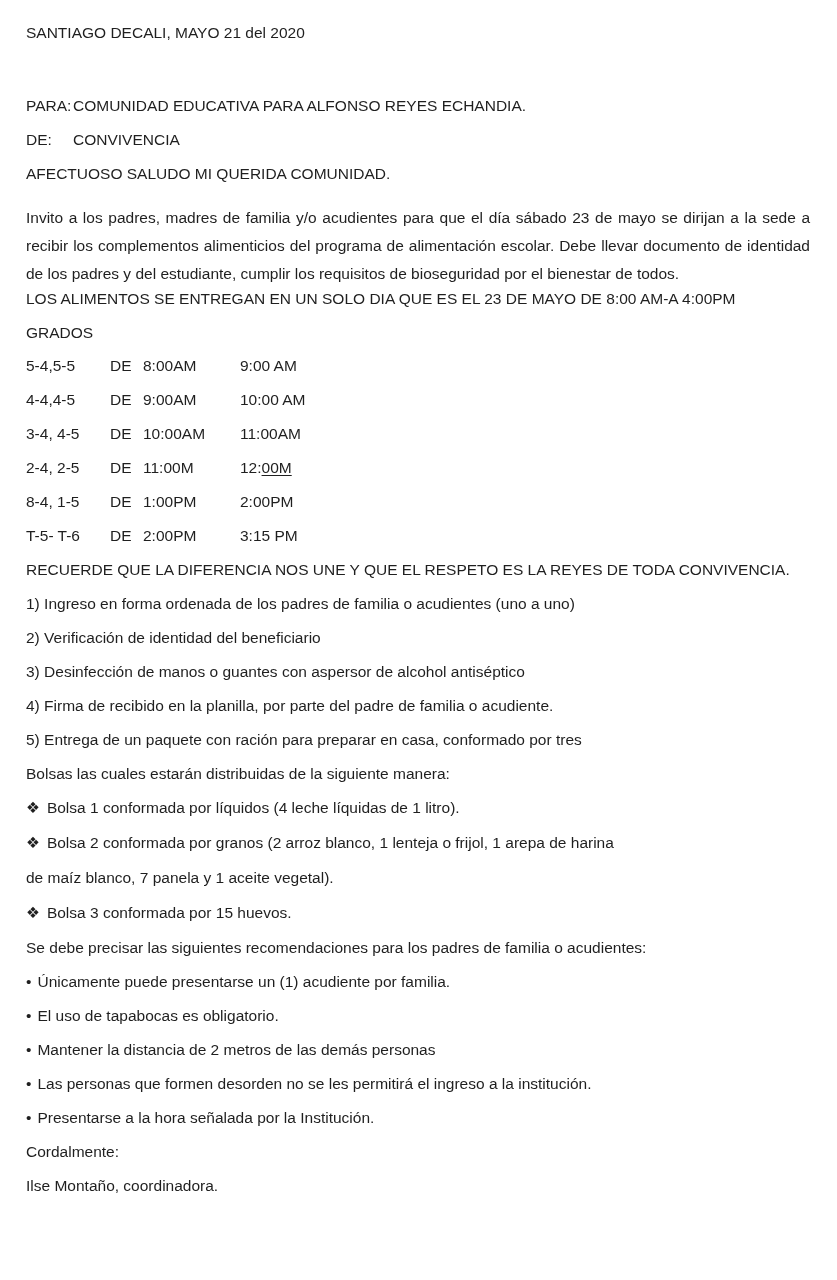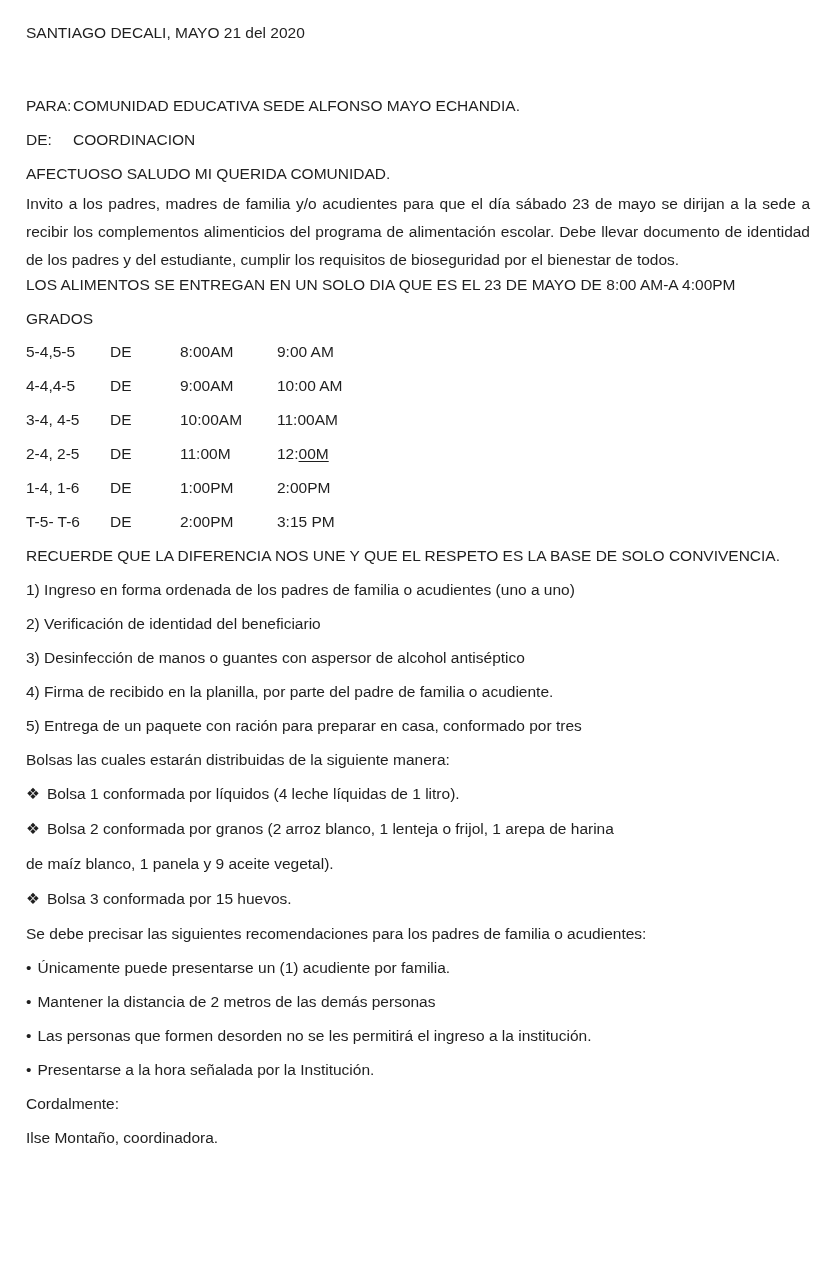--- a/index.html
+++ b/index.html
@@ -9,51 +9,51 @@
     height: 1280px;
     padding: 22px 27px 0 26px;
     font-family: "Liberation Sans", sans-serif;
     font-size: 15.5px;
     color: #1f1f1f;
     overflow: hidden;
   }
   .line { line-height: 21px; margin-bottom: 13px; }
   .date-line { margin-bottom: 52px; }
   .addr-line .addr-label { display: inline-block; min-width: 47px; }
-  .greeting { margin-bottom: 6px; }
+  .greeting { margin-bottom: 20px; }
   .intro {
     text-align: justify;
     line-height: 28px;
   }
   .notice { }
   .grados { margin-bottom: 12px; }
   .sched-row { display: flex; line-height: 21px; margin-bottom: 13px; }
   .col-grades { width: 84px; }
   .col-de { width: 33px; }
-  .col-start { width: 97px; margin-left: 37px; }
+  .col-start { width: 97px; }
   .col-end { }
   .u { text-decoration: underline; text-underline-offset: 2px; }
   .bag-line { line-height: 21px; margin-bottom: 14px; }
   .bullet-icon { display: inline-block; margin-right: 6px; }
   .bag-line .bullet-icon { margin-right: 7px; }
   .sig-block { line-height: 21px; }
 </style>
 </head>
 <body>
 
 <div>
 
   <div class="line date-line">SANTIAGO DECALI, MAYO 21 del 2020</div>
 
   <div class="line addr-line">
-    <span class="addr-label">PARA:</span><span>COMUNIDAD EDUCATIVA  SEDE ALFONSO MAYO ECHANDIA.</span>
+    <span class="addr-label">PARA:</span><span>COMUNIDAD EDUCATIVA  PARA ALFONSO REYES ECHANDIA.</span>
   </div>
 
   <div class="line addr-line">
-    <span class="addr-label">DE:</span><span>COORDINACION</span>
+    <span class="addr-label">DE:</span><span>CONVIVENCIA</span>
   </div>
 
   <div class="line greeting">AFECTUOSO SALUDO MI QUERIDA COMUNIDAD.</div>
 
   <div class="intro">Invito a los padres, madres de familia y/o acudientes para que el día sábado 23 de mayo se dirijan a la sede a recibir los complementos alimenticios del programa de alimentación escolar. Debe llevar documento de identidad de los padres y del estudiante, cumplir los requisitos de bioseguridad por el bienestar de todos.</div>
 
   <div class="line notice">LOS ALIMENTOS SE ENTREGAN EN UN SOLO DIA QUE ES EL 23 DE MAYO DE 8:00 AM-A 4:00PM</div>
 
   <div class="line grados">GRADOS</div>
 
@@ -76,65 +76,68 @@
       <span class="col-start">10:00AM</span>
       <span class="col-end"><span>11:00AM</span><span class="u"></span></span>
     </div>
     <div class="sched-row">
       <span class="col-grades">2-4, 2-5</span>
       <span class="col-de">DE</span>
       <span class="col-start">11:00M</span>
       <span class="col-end"><span>12:</span><span class="u">00M</span></span>
     </div>
     <div class="sched-row">
-      <span class="col-grades">1-4, 1-6</span>
+      <span class="col-grades">8-4, 1-5</span>
       <span class="col-de">DE</span>
       <span class="col-start">1:00PM</span>
       <span class="col-end"><span>2:00PM</span><span class="u"></span></span>
     </div>
     <div class="sched-row">
       <span class="col-grades">T-5- T-6</span>
       <span class="col-de">DE</span>
       <span class="col-start">2:00PM</span>
       <span class="col-end"><span>3:15 PM</span><span class="u"></span></span>
     </div>
   </div>
 
-  <div class="line">RECUERDE QUE LA DIFERENCIA NOS UNE Y QUE EL RESPETO ES LA BASE DE SOLO CONVIVENCIA.</div>
+  <div class="line">RECUERDE QUE LA DIFERENCIA NOS UNE Y QUE EL RESPETO ES LA REYES DE TODA CONVIVENCIA.</div>
 
   <div>
     <div class="line">1) Ingreso en forma ordenada de los padres de familia o acudientes (uno a uno)</div>
     <div class="line">2) Verificación de identidad del beneficiario</div>
     <div class="line">3) Desinfección de manos o guantes con aspersor de alcohol antiséptico</div>
     <div class="line">4) Firma de recibido en la planilla, por parte del padre de familia o acudiente.</div>
     <div class="line">5) Entrega de un paquete con ración para preparar en casa, conformado por tres</div>
   </div>
 
   <div class="line">Bolsas las cuales estarán distribuidas de la siguiente manera:</div>
 
   <div>
     <div class="bag-line">
       <span class="bullet-icon">❖</span><span>Bolsa 1 conformada por líquidos (4 leche líquidas de 1 litro).</span>
     </div>
     <div class="bag-line">
       <span class="bullet-icon">❖</span><span>Bolsa 2 conformada por granos (2 arroz blanco, 1 lenteja o frijol, 1 arepa de harina</span>
     </div>
     <div class="bag-line">
-      <span>de maíz blanco, 1 panela y 9 aceite vegetal).</span>
+      <span>de maíz blanco, 7 panela y 1 aceite vegetal).</span>
     </div>
     <div class="bag-line">
       <span class="bullet-icon">❖</span><span>Bolsa 3 conformada por 15 huevos.</span>
     </div>
   </div>
 
   <div class="line">Se debe precisar las siguientes recomendaciones para los padres de familia o acudientes:</div>
 
   <div>
     <div class="line">
       <span class="bullet-icon">•</span><span>Únicamente puede presentarse un (1) acudiente por familia.</span>
+    </div>
+    <div class="line">
+      <span class="bullet-icon">•</span><span>El uso de tapabocas es obligatorio.</span>
     </div>
     <div class="line">
       <span class="bullet-icon">•</span><span>Mantener la distancia de 2 metros de las demás personas</span>
     </div>
     <div class="line">
       <span class="bullet-icon">•</span><span>Las personas que formen desorden no se les permitirá el ingreso a la institución.</span>
     </div>
     <div class="line">
       <span class="bullet-icon">•</span><span>Presentarse a la hora señalada por la Institución.</span>
     </div>

